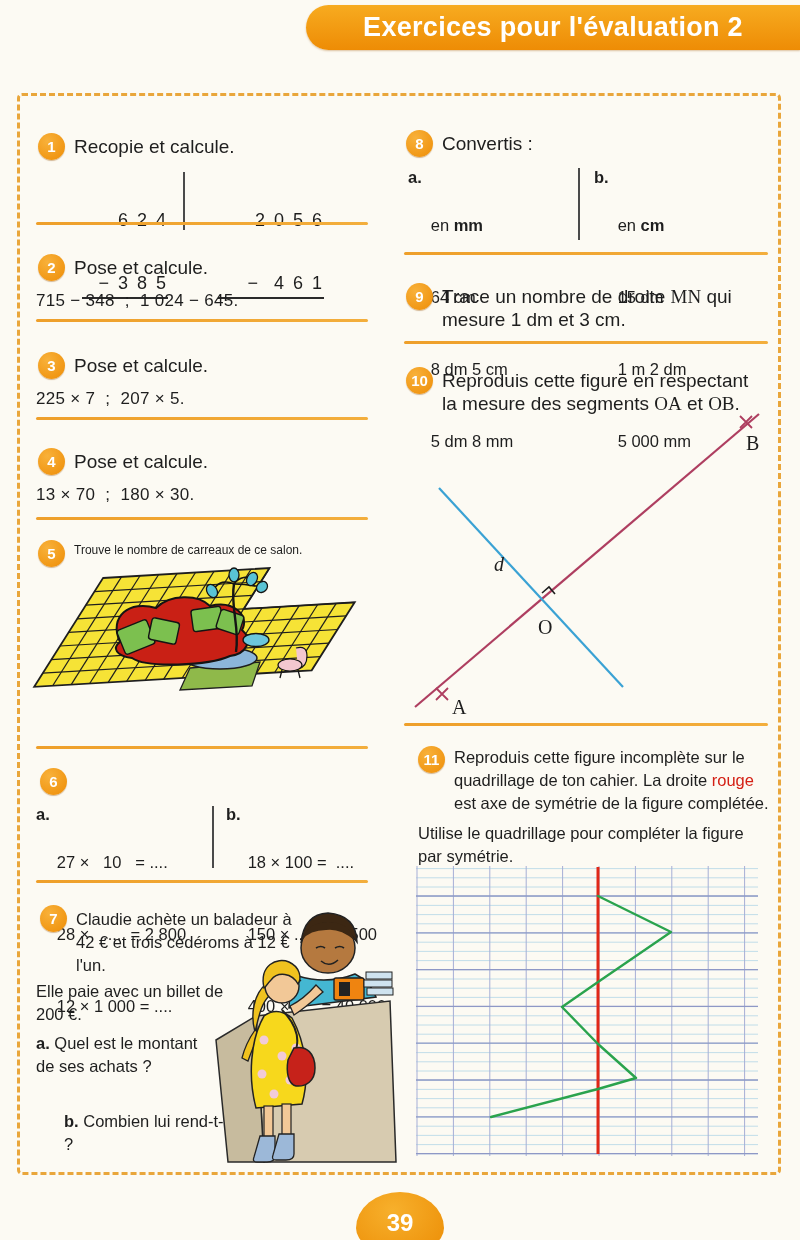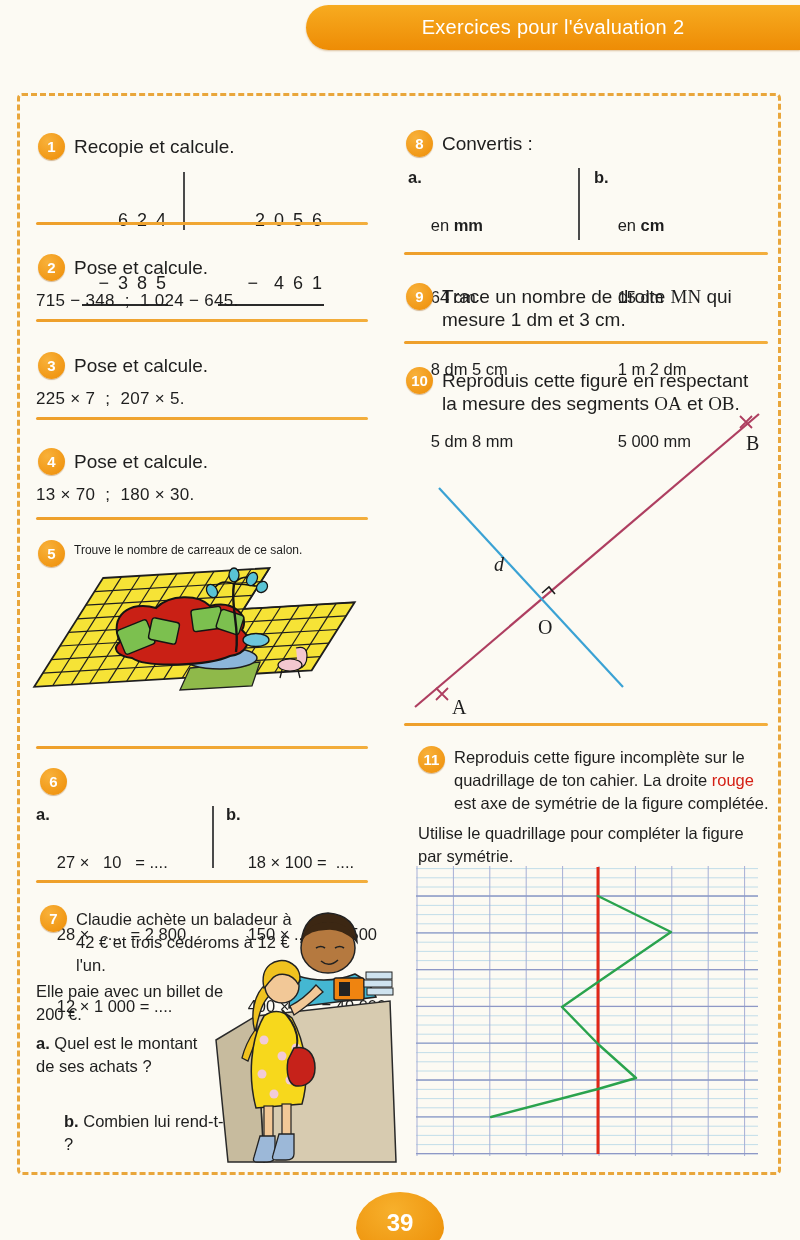--- a/index.html
+++ b/index.html
@@ -9,21 +9,21 @@
     font-family:"Liberation Sans",sans-serif;
   }
   .abs{position:absolute;}
   .banner{
     position:absolute;left:306px;top:5px;width:494px;height:45px;
     background:linear-gradient(180deg,#f7ab20,#ee8c05);
     border-radius:26px 0 0 26px;
     display:flex;align-items:center;justify-content:center;
     box-shadow:0 1px 2px rgba(160,90,0,.35);
   }
-  .banner span{color:#fff;font-size:20px;font-weight:normal;letter-spacing:.3px;}
+  .banner span{color:#fff;font-size:27px;font-weight:bold;letter-spacing:.3px;}
   .frame{
     position:absolute;left:17px;top:93px;width:758px;height:1076px;
     border:3px dashed #e9a63b;border-radius:5px;
   }
   .ex-head{position:absolute;display:flex;align-items:flex-start;gap:9px;}
   .badge{
     flex:0 0 auto;width:27px;height:27px;border-radius:50%;
     background:radial-gradient(circle at 35% 30%,#f8b13a,#ee8d06);
     color:#fff;font-weight:bold;font-size:15px;
     display:flex;align-items:center;justify-content:center;
@@ -33,21 +33,21 @@
     float:left;width:27px;height:27px;border-radius:50%;
     background:radial-gradient(circle at 35% 30%,#f8b13a,#ee8d06);
     color:#fff;font-weight:bold;font-size:15px;text-align:center;line-height:27px;
     margin:0 9px 22px 0;box-shadow:0 1px 1px rgba(150,80,0,.4);
   }
   .ex-title{font-size:19px;padding-top:3px;}
   .math{position:absolute;font-size:17px;white-space:pre;letter-spacing:.3px;}
   .sep{position:absolute;height:3px;background:linear-gradient(90deg,#ee9f2a,#f3ae3c);border-radius:2px;}
   .vline{position:absolute;width:2px;background:#4a4a4a;}
   .sub-block{position:absolute;font-size:18px;white-space:pre;text-align:right;letter-spacing:2px;}
-  .sub-block .under{border-bottom:2px solid #2a2a2a;padding-bottom:10px;}
+  .sub-block .under{border-bottom:2px solid #2a2a2a;padding-bottom:3px;}
   .cols{position:absolute;font-size:16.5px;line-height:24px;white-space:pre;}
   .lbl{font-weight:bold;}
   .para{position:absolute;font-size:16.5px;line-height:23px;}
   .serif{font-family:"Liberation Serif",serif;}
   .pagenum{
     position:absolute;left:356px;top:1192px;width:88px;height:62px;
     background:radial-gradient(ellipse at 42% 30%,#f7b02c,#ec8d05);
     border-radius:50% 50% 46% 46% / 58% 58% 42% 42%;
     display:flex;align-items:center;justify-content:center;
     color:#fff;font-weight:bold;font-size:24px;

